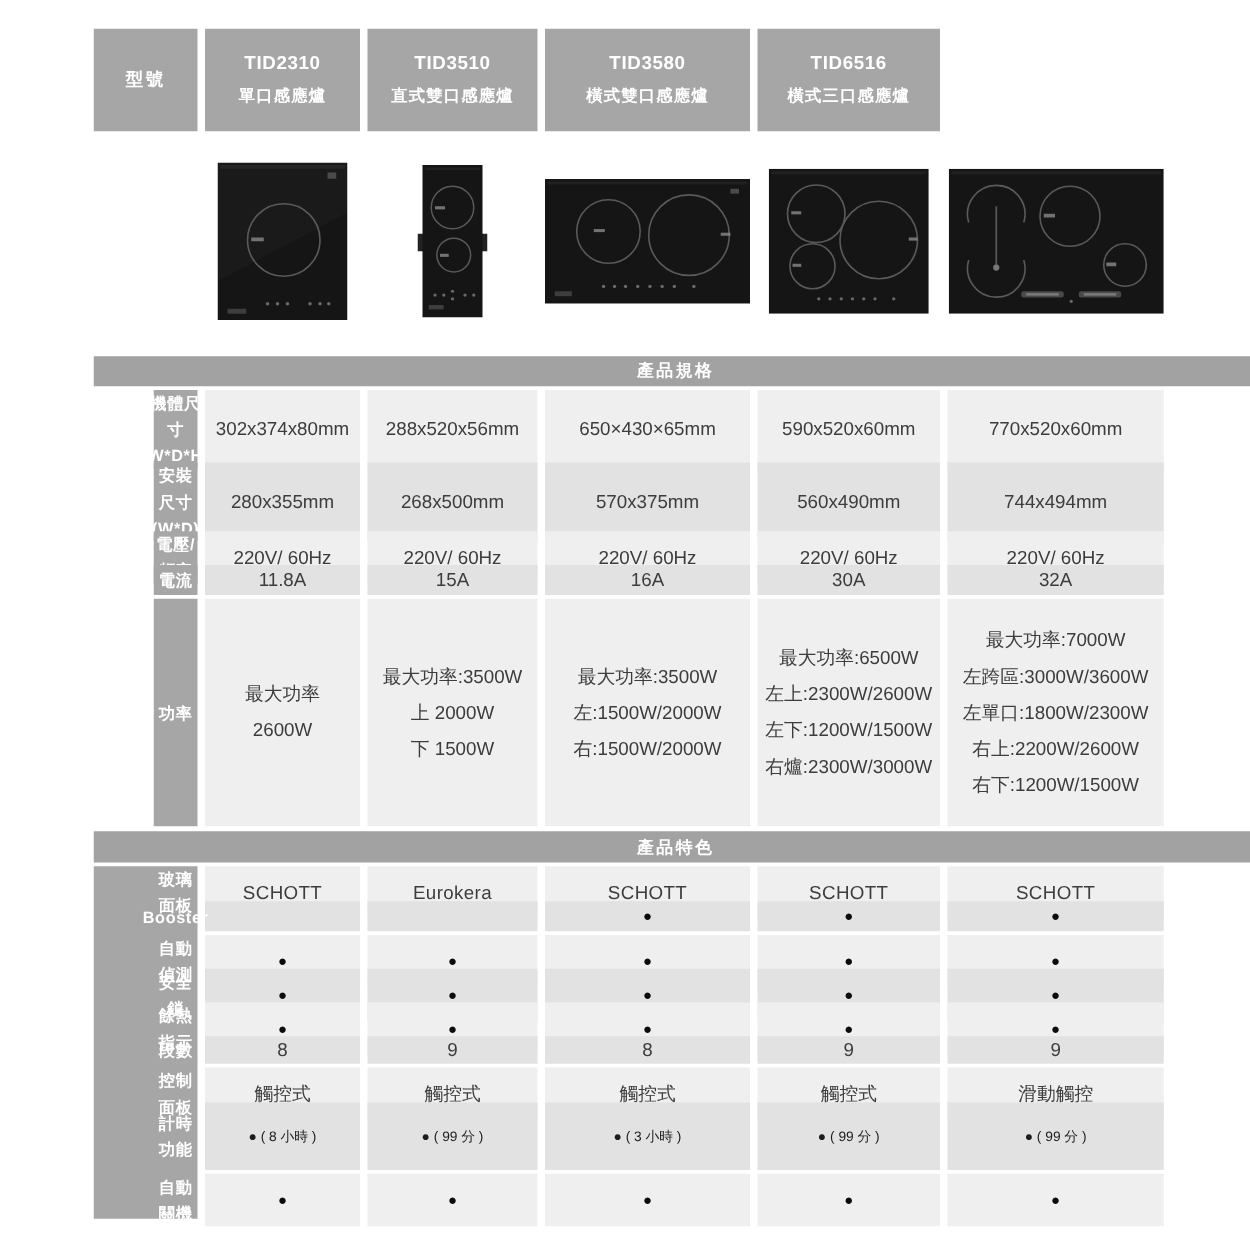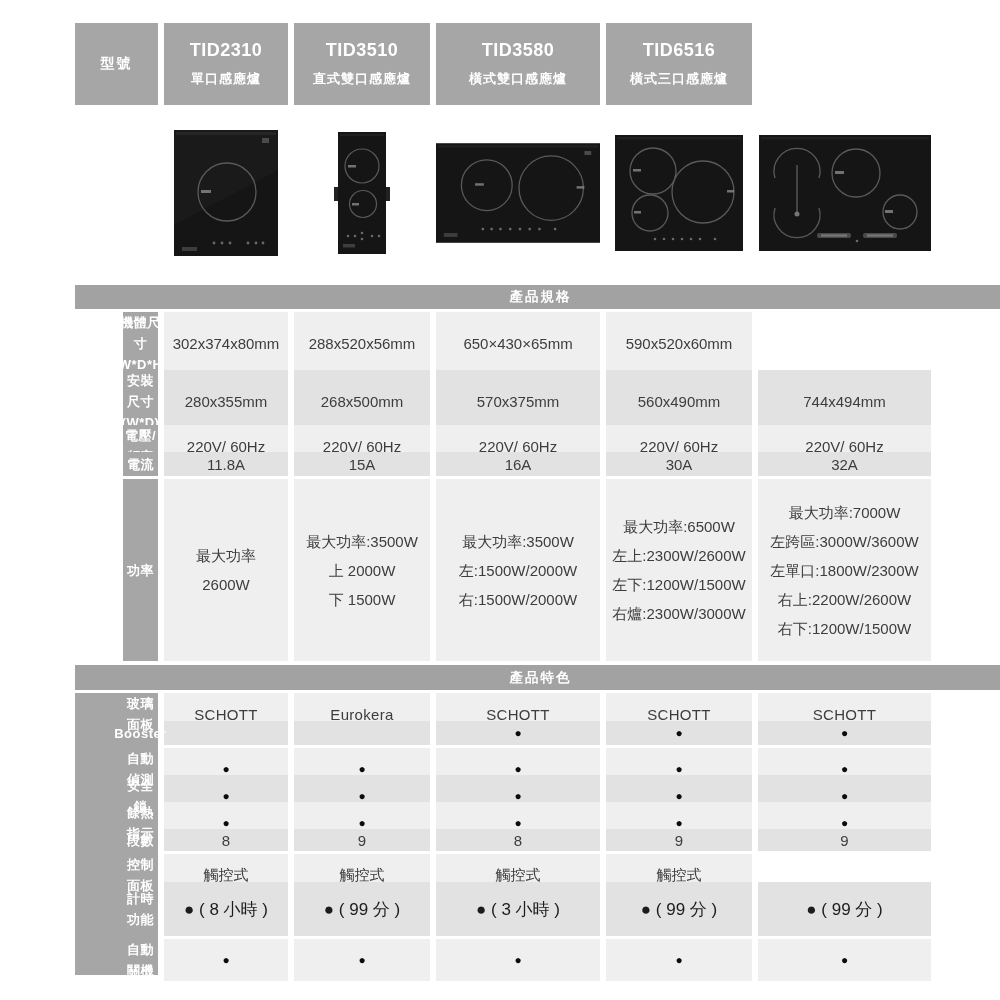--- a/index.html
+++ b/index.html
@@ -3,21 +3,21 @@
 <meta charset="utf-8">
 <style>
   html,body{margin:0;padding:0;background:#ffffff;width:1000px;height:1000px;overflow:hidden;
     font-family:"Liberation Sans","DejaVu Sans",sans-serif;}
   .page{padding-top:23px;padding-left:75px;width:931px;}
   .grid{display:grid;grid-template-columns:83px 124px 136px 164px 146px 173px;column-gap:6px;}
   
   .header-row{height:82px;}
   .hcell{background:#a6a6a6;color:#fff;display:flex;flex-direction:column;justify-content:center;
     align-items:center;gap:9px;height:100%;}
-  .model-id{font-size:18px;font-weight:600;letter-spacing:.5px;}
+  .model-id{font-size:15px;font-weight:600;letter-spacing:.5px;}
   .model-name{font-size:13px;font-weight:600;letter-spacing:1px;}
   .label-head{font-size:14px;font-weight:600;letter-spacing:2px;}
   
   .image-row{height:175px;}
   .img-cell{display:flex;align-items:center;justify-content:center;}
   
   .section-bar{height:24px;margin-top:5px;background:#a2a2a2;color:#fff;display:flex;
     align-items:center;justify-content:center;font-size:13.5px;font-weight:700;letter-spacing:2px;}
   .bar2{margin-top:4px;height:25px;}
   
@@ -26,21 +26,21 @@
     flex-direction:column;align-items:center;justify-content:center;text-align:center;
     line-height:21px;white-space:pre-line;letter-spacing:.5px;margin-left:48px;}
   .val{display:flex;align-items:center;justify-content:center;text-align:center;
     color:#3d3d3d;font-size:15px;white-space:pre-line;}
   .sl .val{background:#efefef;}
   .sd .val{background:#e2e2e2;}
   .h55{height:55px;} .h52{height:52px;} .h24{height:24px;} .h182{height:182px;}
   .h25{height:25px;} .h22{height:22px;} .h54{height:54px;} .h36{height:36px;}
   .power .val{line-height:29px;}
   .dotrow .val{font-size:12px;color:#0c0c0c;}
-  .timer .val{font-size:17px;color:#1c1c1c;text-align:center;}
+  .timer .val{font-size:11px;color:#1c1c1c;text-align:center;}
   .schott .val{letter-spacing:.3px;}
   
   .features{position:relative;}
   .features::before{content:"";position:absolute;left:0;top:0;width:83px;height:100%;background:#a6a6a6;}
   .features .rlabel{background:transparent;position:relative;z-index:1;}
   svg{display:block;}
 </style>
 </head>
 <body>
 
@@ -175,20 +175,21 @@
     <span>產品規格</span>
   </div>
 
   <div class="grid row h55 sl">
     <div class="rlabel">機體尺寸
 (W*D*H)</div>
     <div class="val">302x374x80mm</div>
     <div class="val">288x520x56mm</div>
     <div class="val">650×430×65mm</div>
     <div class="val">590x520x60mm</div>
+    <div class="val">770x520x60mm</div>
   </div>
 
   <div class="grid row h52 sd">
     <div class="rlabel">安裝尺寸
 (W*D)</div>
     <div class="val">280x355mm</div>
     <div class="val">268x500mm</div>
     <div class="val">570x375mm</div>
     <div class="val">560x490mm</div>
     <div class="val">744x494mm</div>
@@ -292,20 +293,21 @@
       <div class="val">9</div>
       <div class="val">9</div>
     </div>
 
     <div class="grid row h25 sl">
       <div class="rlabel">控制面板</div>
       <div class="val">觸控式</div>
       <div class="val">觸控式</div>
       <div class="val">觸控式</div>
       <div class="val">觸控式</div>
+      <div class="val">滑動觸控</div>
     </div>
 
     <div class="grid row h54 sd timer">
       <div class="rlabel">計時功能</div>
       <div class="val">● ( 8 小時 )</div>
       <div class="val">● ( 99 分 )</div>
       <div class="val">● ( 3 小時 )</div>
       <div class="val">● ( 99 分 )</div>
       <div class="val">● ( 99 分 )</div>
     </div>

